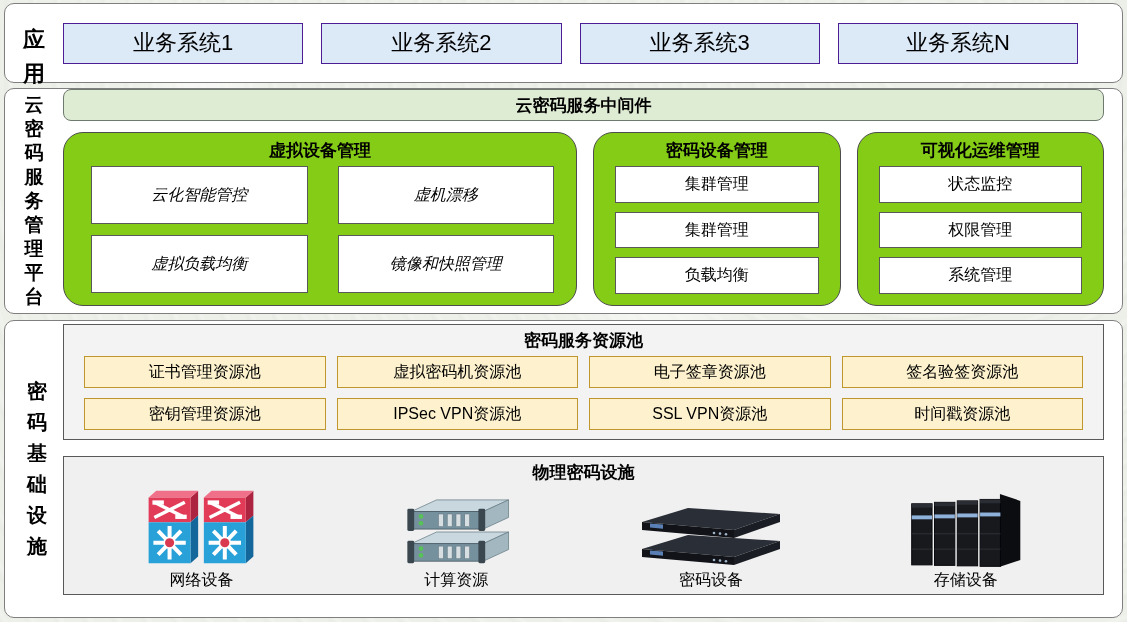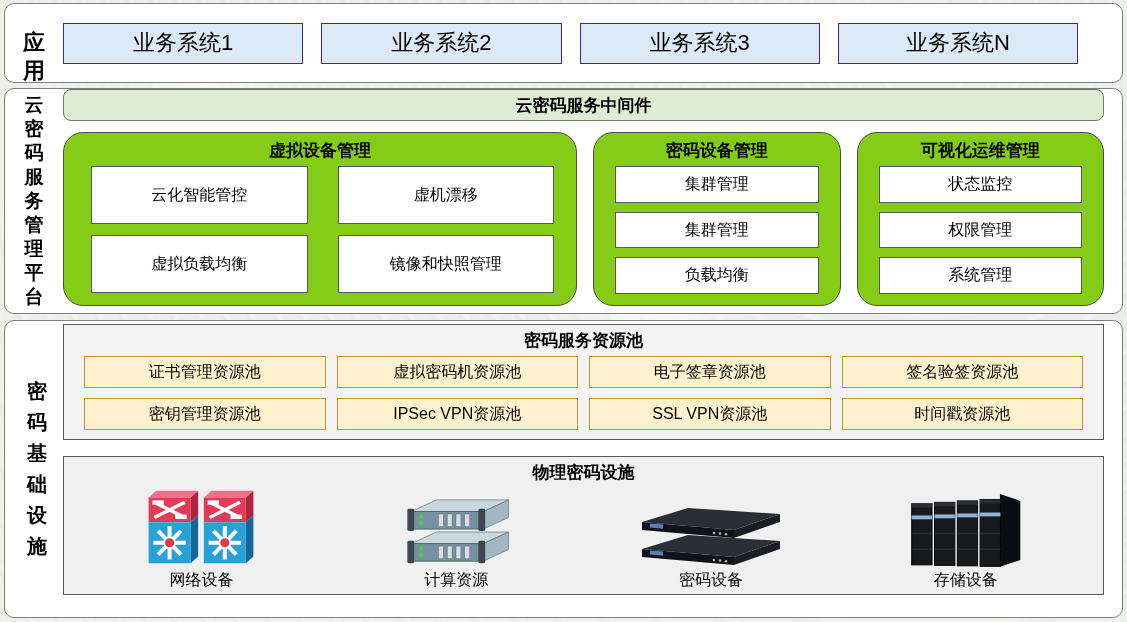--- a/index.html
+++ b/index.html
@@ -23,21 +23,21 @@
   .layer-top    { top:3px;   height:80px;  }
   .layer-middle { top:88px;  height:226px; }
   .layer-bottom { top:320px; height:298px; }
 
   .side-label {
     width:58px; flex:0 0 58px; display:flex; align-items:center; justify-content:center;
   }
   .side-label .vtext {
     width:26px; font-weight:bold; text-align:center; word-break:break-all;
   }
-  .layer-top    .vtext { font-size:22px; line-height:28px;margin-top:28px; }
+  .layer-top    .vtext { font-size:22px; line-height:34px;margin-top:28px; }
   .layer-middle .vtext { font-size:19px; line-height:24px; }
   .layer-bottom .vtext { font-size:20px; line-height:31px;margin-left:6px; }
 
   .content { flex:1 1 auto; padding:0 18px 0 0; display:flex; flex-direction:column; }
 
   
   .app-row { flex:1; display:flex; align-items:center; gap:18px; padding-right:26px; }
   .app-box {
     flex:1; height:41px; display:flex; align-items:center; justify-content:center;
     background:#dce9f6; border:1px solid #4c1d95; font-size:22px;
@@ -53,20 +53,21 @@
   .blue-panel {
     background:#84cc16; border:1.5px solid #4d4d4d; border-radius:20px;
     display:flex; flex-direction:column;
   }
   .bp-wide   { flex:0 0 514px; }
   .bp-narrow { flex:1 1 0; }
   .bp-title { text-align:center; font-weight:bold; font-size:17px; padding:6px 0 4px; }
   .bp-grid-2x2 {
     flex:1; display:grid; grid-template-columns:1fr 1fr; gap:11px 30px;
     padding:0 22px 12px 27px;
+    font-style:italic;
   }
   .bp-stack { flex:1; display:flex; flex-direction:column; gap:9px; padding:0 21px 11px; }
   .white-box {
     background:#fff; border:1px solid #595959; display:flex;
     align-items:center; justify-content:center; font-size:16px;
   }
   .bp-stack .white-box { flex:1; }
 
   
   .pool-panel {

